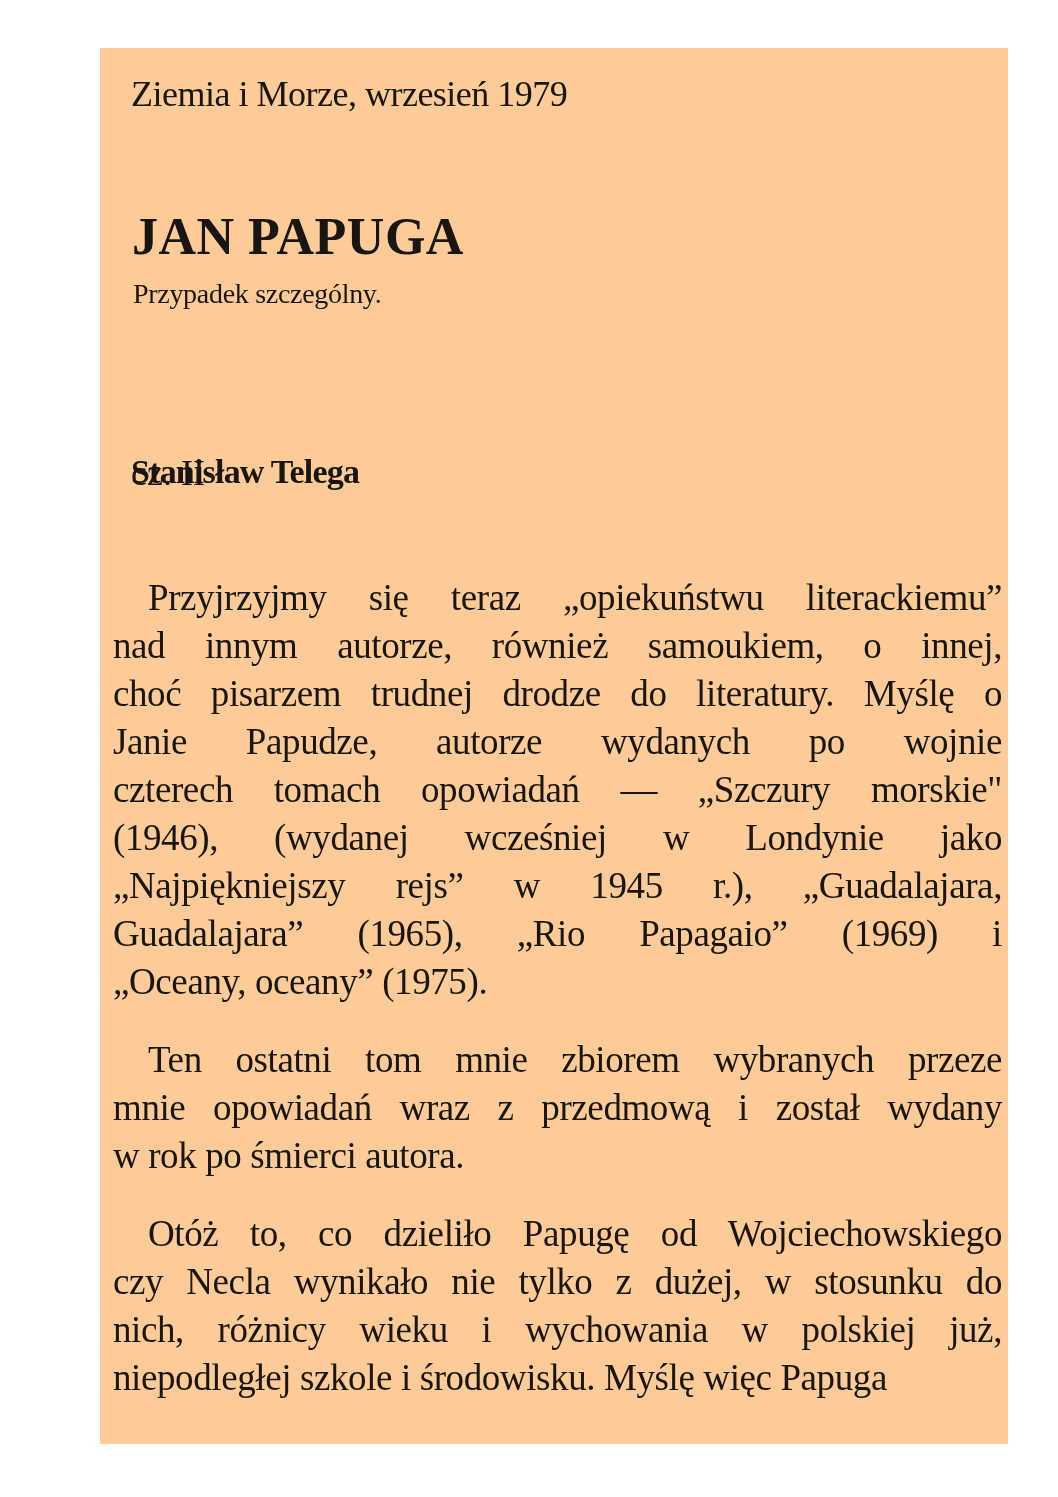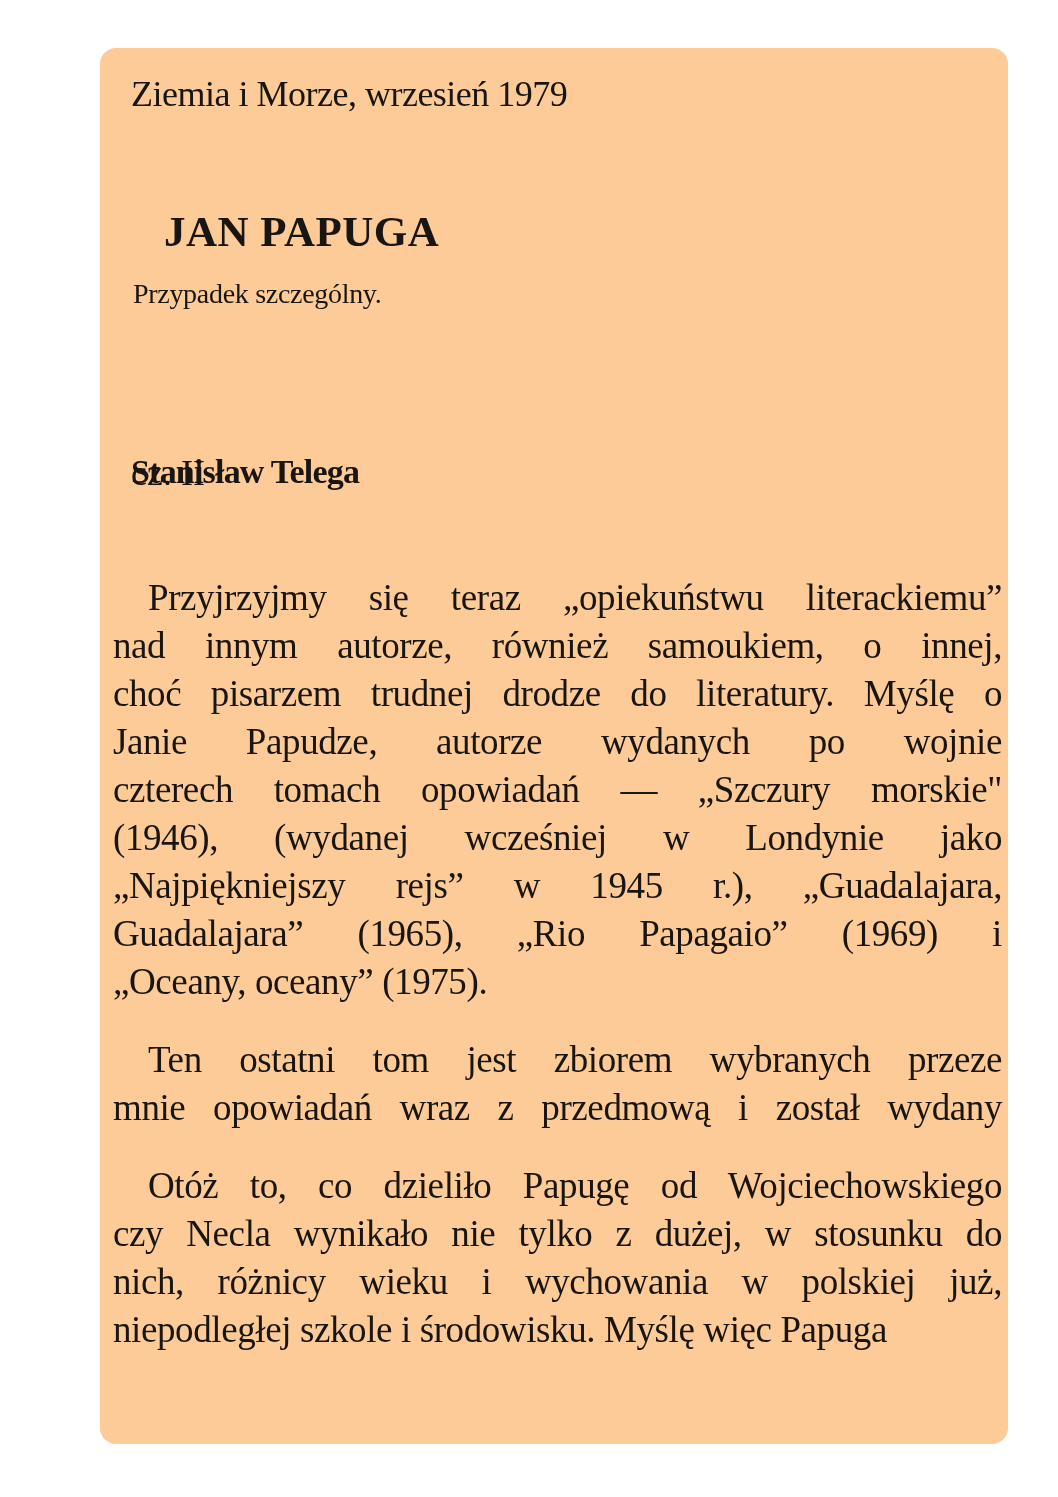--- a/index.html
+++ b/index.html
@@ -16,41 +16,39 @@
     font-family: "Liberation Serif", serif;
     color: #191512;
   }
   .content {
     position: absolute;
     left: 100px;
     top: 48px;
     width: 908px;
     height: 1396px;
     background: #fccb97;
-    border-radius: 16px;
   }
   .pub-line {
     position: absolute;
     left: 31px;
     top: 27px;
     font-size: 36px;
     line-height: 1.1;
     letter-spacing: -0.5px;
     white-space: nowrap;
   }
   .title {
     position: absolute;
     left: 32px;
     top: 160px;
-    font-size: 43px;
+    font-size: 52px;
     font-weight: bold;
     line-height: 1.1;
     letter-spacing: 0.5px;
     white-space: nowrap;
-    margin-left: 32px;
   }
   .subtitle {
     position: absolute;
     left: 33px;
     top: 231px;
     font-size: 28px;
     line-height: 1.1;
     letter-spacing: -0.3px;
     white-space: nowrap;
     text-align: right;
@@ -109,22 +107,23 @@
           <div class="line">nad innym autorze, również samoukiem, o innej,</div>
           <div class="line">choć pisarzem trudnej drodze do literatury. Myślę o</div>
           <div class="line">Janie Papudze, autorze wydanych po wojnie</div>
           <div class="line">czterech tomach opowiadań — „Szczury morskie"</div>
           <div class="line">(1946), (wydanej wcześniej w Londynie jako</div>
           <div class="line">„Najpiękniejszy rejs” w 1945 r.), „Guadalajara,</div>
           <div class="line">Guadalajara” (1965), „Rio Papagaio” (1969) i</div>
           <div class="line last">„Oceany, oceany” (1975).</div>
         </div>
         <div class="para">
-          <div class="line first">Ten ostatni tom jest zbiorem wybranych przeze</div>
+          <div class="line first">Ten ostatni tom mnie zbiorem wybranych przeze</div>
           <div class="line">mnie opowiadań wraz z przedmową i został wydany</div>
+          <div class="line last">w rok po śmierci autora.</div>
         </div>
         <div class="para">
           <div class="line first">Otóż to, co dzieliło Papugę od Wojciechowskiego</div>
           <div class="line">czy Necla wynikało nie tylko z dużej, w stosunku do</div>
           <div class="line">nich, różnicy wieku i wychowania w polskiej już,</div>
           <div class="line last">niepodległej szkole i środowisku. Myślę więc Papuga</div>
         </div>
       </div>
   </div>
 </div>

